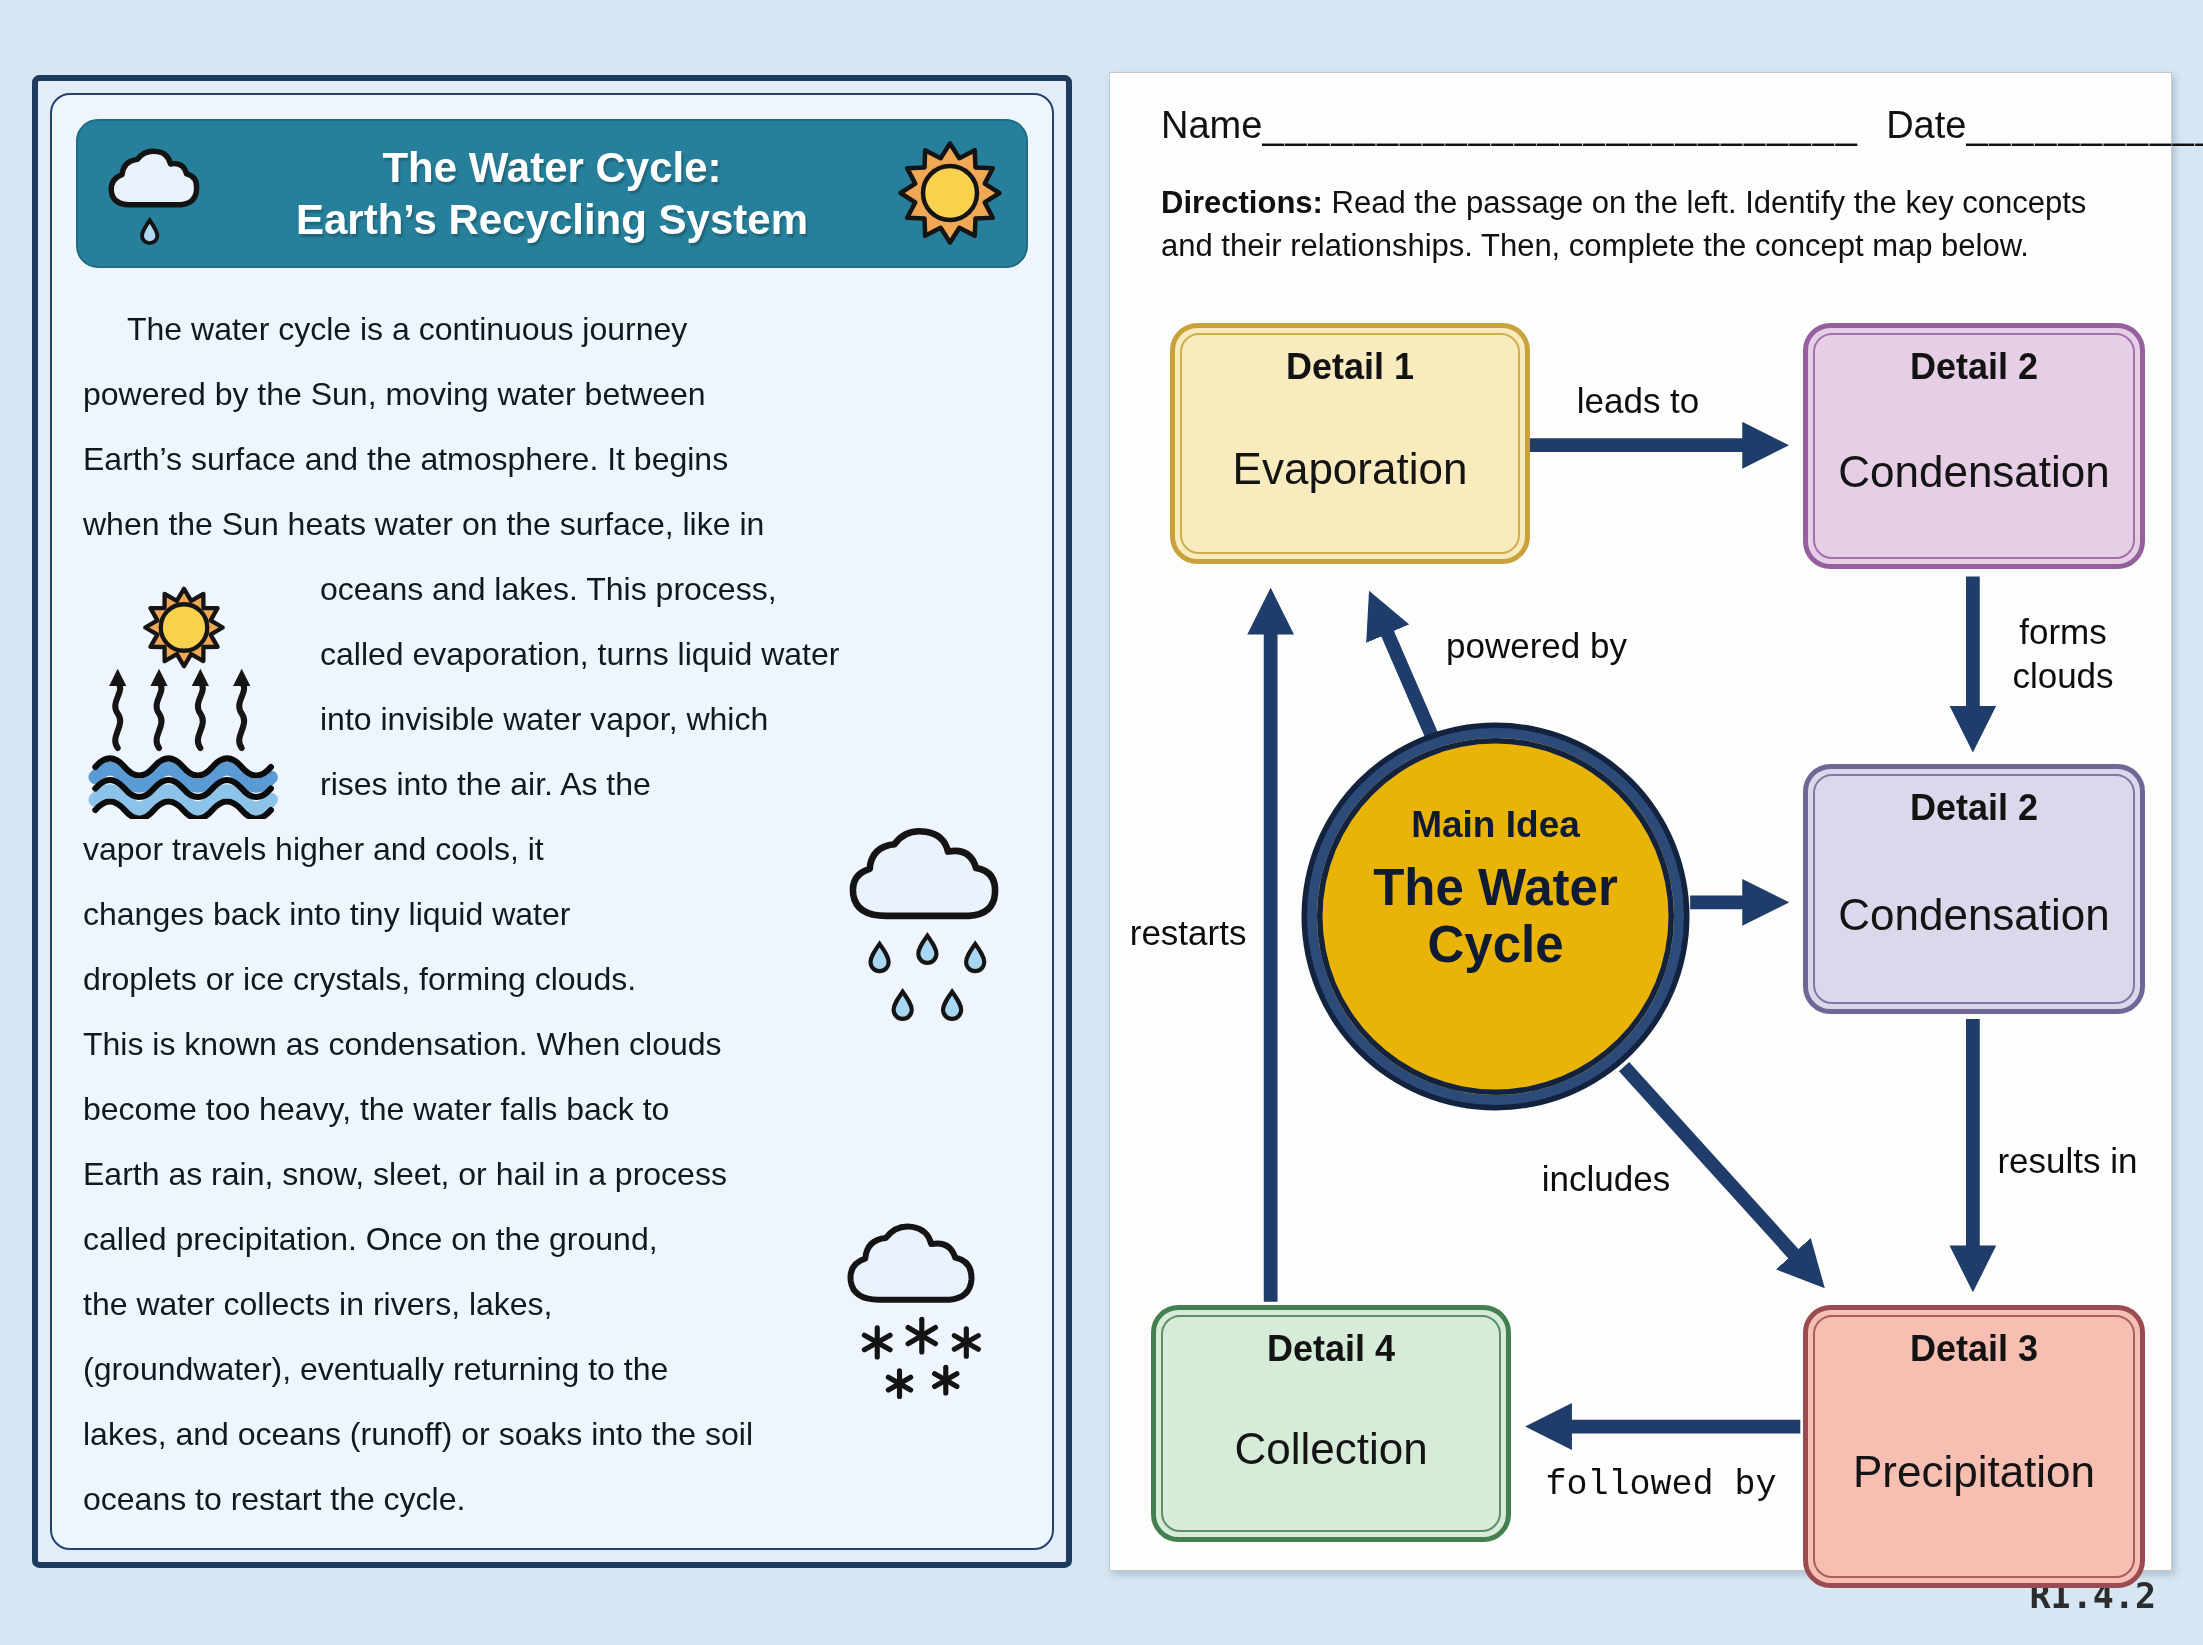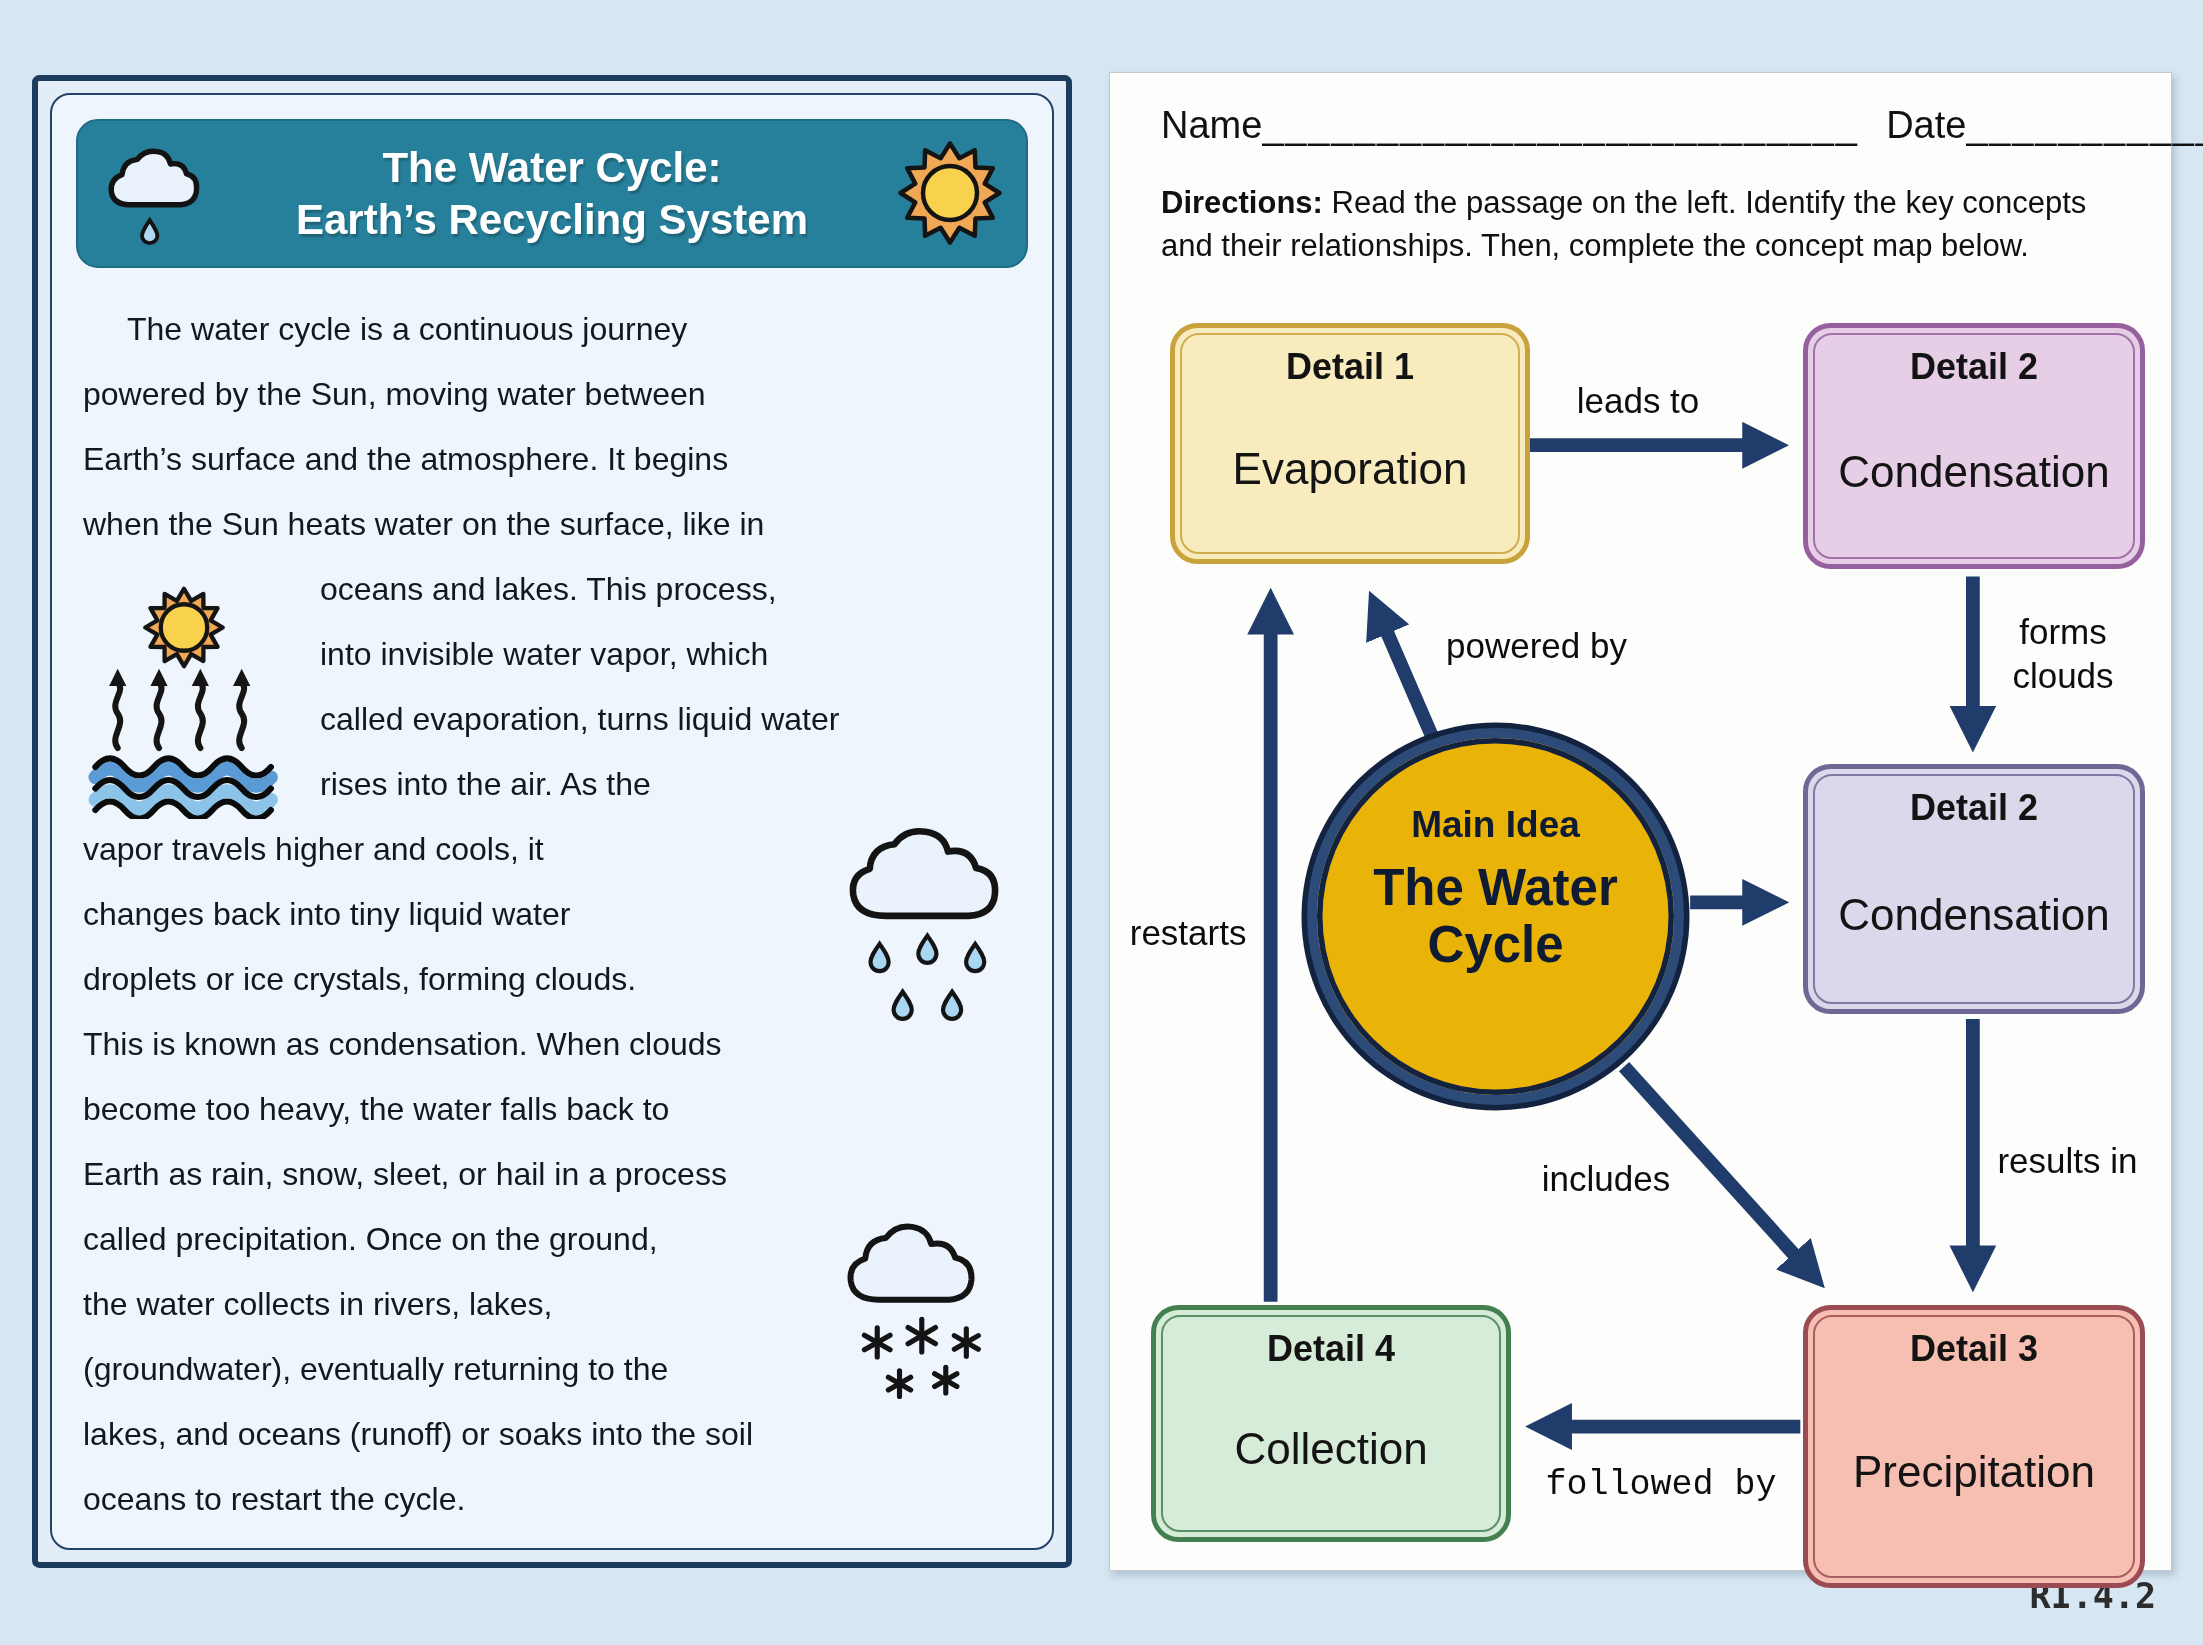--- a/index.html
+++ b/index.html
@@ -99,22 +99,22 @@
           </svg>
         </span>
       </div>
 
       <div class="passage">
         <div class="pline first">The water cycle is a continuous journey</div>
         <div class="pline">powered by the Sun, moving water between</div>
         <div class="pline">Earth’s surface and the atmosphere. It begins</div>
         <div class="pline">when the Sun heats water on the surface, like in</div>
         <div class="pline beside-icon">oceans and lakes. This process,</div>
+        <div class="pline beside-icon">called evaporation, turns liquid water</div>
         <div class="pline beside-icon">into invisible water vapor, which</div>
-        <div class="pline beside-icon">called evaporation, turns liquid water</div>
         <div class="pline beside-icon">rises into the air. As the</div>
         <div class="pline">vapor travels higher and cools, it</div>
         <div class="pline">changes back into tiny liquid water</div>
         <div class="pline">droplets or ice crystals, forming clouds.</div>
         <div class="pline">This is known as condensation. When clouds</div>
         <div class="pline">become too heavy, the water falls back to</div>
         <div class="pline">Earth as rain, snow, sleet, or hail in a process</div>
         <div class="pline">called precipitation. Once on the ground,</div>
         <div class="pline">the water collects in rivers, lakes,</div>
         <div class="pline">(groundwater), eventually returning to the</div>

